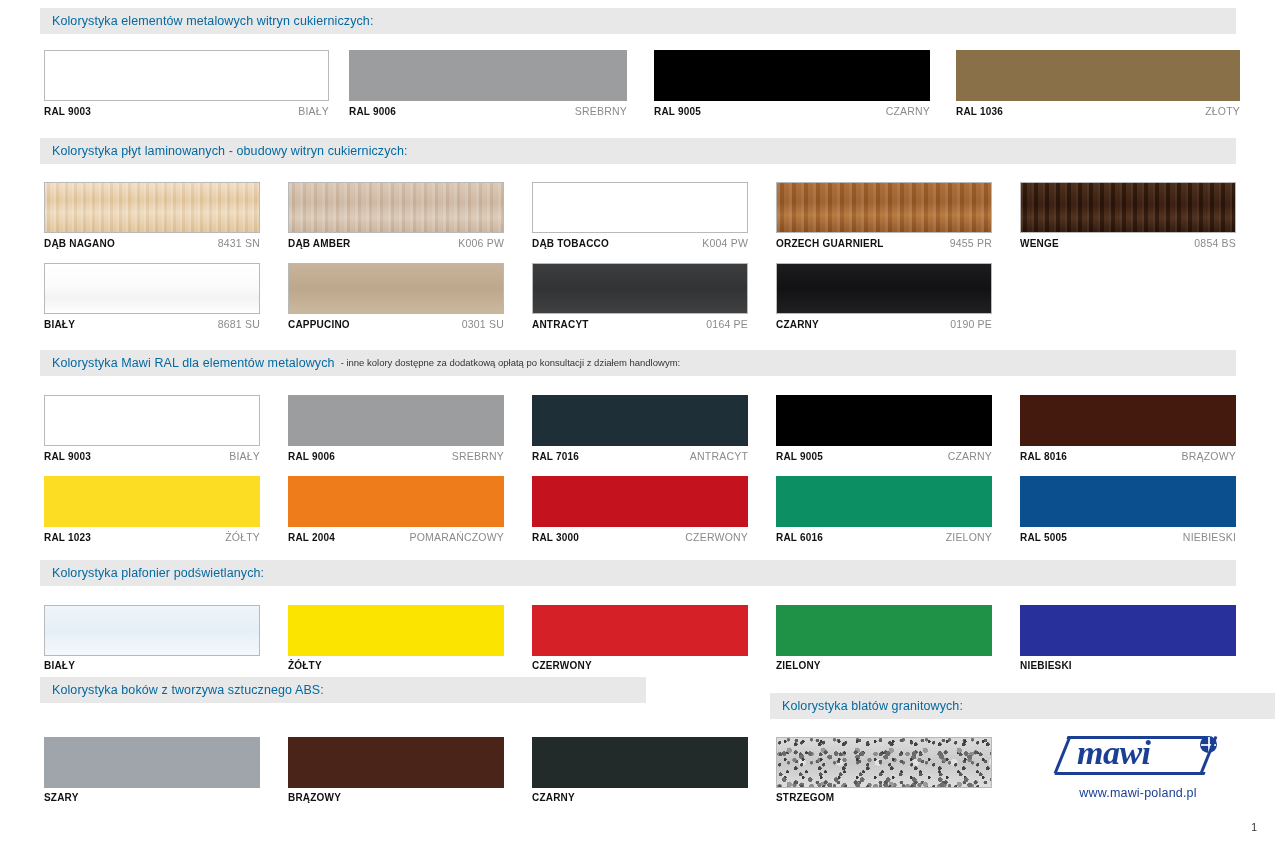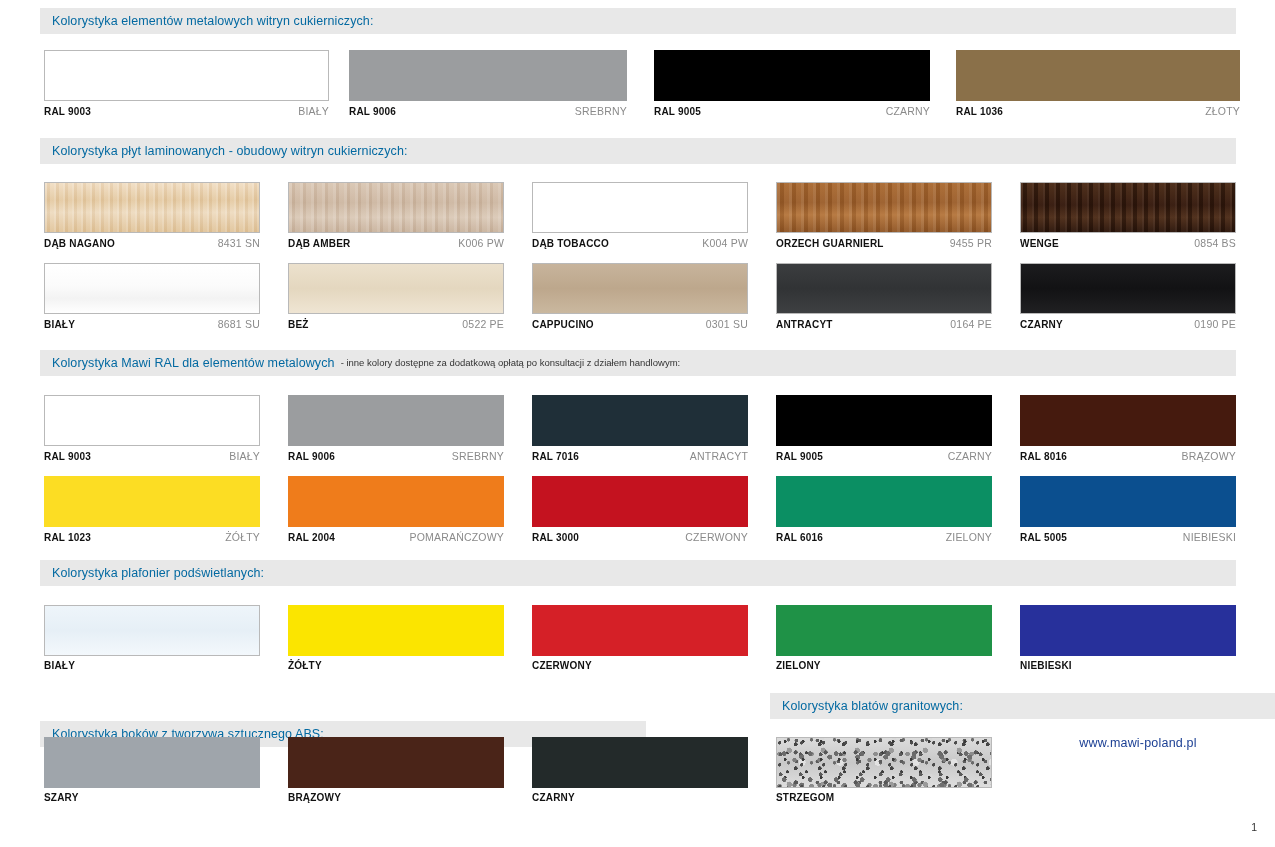--- a/index.html
+++ b/index.html
@@ -309,27 +309,20 @@
 
   <div class="row" style="left:44px; top:263px;">
     <div class="swatch-cell">
       <div class="swatch tex-bialy-laminat"></div>
       <div class="labels">
         <span class="lbl-left">BIAŁY</span>
         <span class="lbl-right">8681 SU</span>
       </div>
     </div>
     <div class="swatch-cell">
-      <div class="swatch tex-bez"></div>
-      <div class="labels">
-        <span class="lbl-left">BEŻ</span>
-        <span class="lbl-right">0522 PE</span>
-      </div>
-    </div>
-    <div class="swatch-cell">
       <div class="swatch tex-cappucino"></div>
       <div class="labels">
         <span class="lbl-left">CAPPUCINO</span>
         <span class="lbl-right">0301 SU</span>
       </div>
     </div>
     <div class="swatch-cell">
       <div class="swatch tex-antracyt"></div>
       <div class="labels">
         <span class="lbl-left">ANTRACYT</span>
@@ -461,21 +454,21 @@
     </div>
     <div class="swatch-cell">
       <div class="swatch" style="background:#27309b; border-color:#27309b;"></div>
       <div class="labels">
         <span class="lbl-left">NIEBIESKI</span>
         <span class="lbl-right"></span>
       </div>
     </div>
   </div>
 
-  <div class="section-bar" style="left:40px; top:677px; width:606px;margin-top:44px;">
+  <div class="section-bar" style="left:40px; top:677px; width:606px;">
     <span class="title">Kolorystyka boków z tworzywa sztucznego ABS:</span>
   </div>
 
   <div class="row" style="left:44px; top:737px;">
     <div class="swatch-cell">
       <div class="swatch" style="background:#9fa5ab; border-color:#9fa5ab;"></div>
       <div class="labels">
         <span class="lbl-left">SZARY</span>
         <span class="lbl-right"></span>
       </div>
@@ -504,18 +497,26 @@
     <div class="swatch-cell">
       <div class="swatch tex-granit"></div>
       <div class="labels">
         <span class="lbl-left">STRZEGOM</span>
         <span class="lbl-right"></span>
       </div>
     </div>
   </div>
 
   <div class="logo-block">
+    <div class="logo-mark">
+      <span class="slash-l"></span>
+      <span class="bar-top"></span>
+      <span class="word">mawi</span>
+      <span class="globe"></span>
+      <span class="slash-r"></span>
+      <span class="bar-bottom"></span>
+    </div>
     <div class="logo-url">www.mawi-poland.pl</div>
   </div>
 
   <div class="page-number">1</div>
 
 </div>
 
 </body></html>

